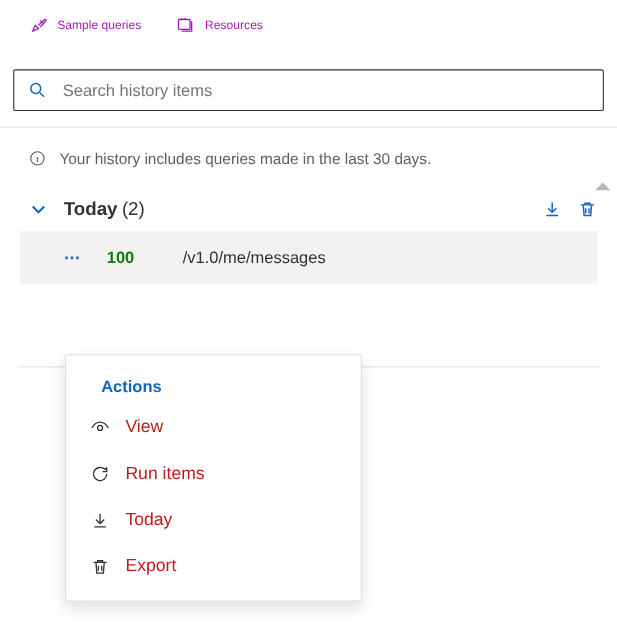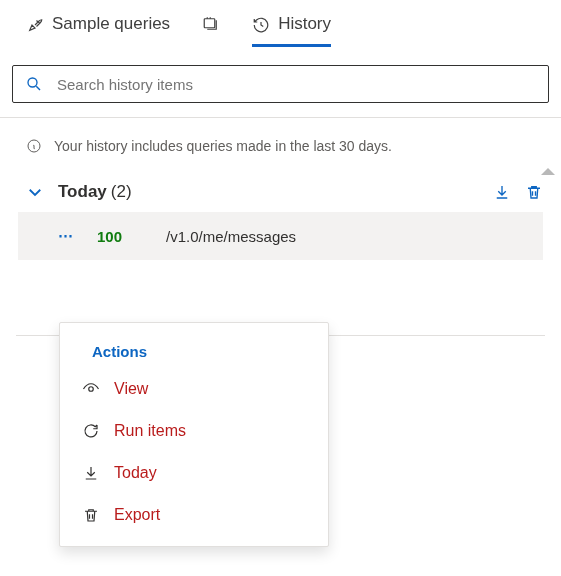--- a/index.html
+++ b/index.html
@@ -13,26 +13,26 @@
       overflow: hidden;
     }
     .tabs {
       display: flex;
       gap: 32px;
       padding: 14px 26px 0 26px;
       align-items: center;
     }
     .tab {
       display: flex;
-      align-items: flex-end;
+      align-items: center;
       gap: 8px;
       padding-bottom: 10px;
       cursor: pointer;
-      font-size: 17px;
-      color: #404040;
+      font-size: 11px;
+      color: #a21caf;
       border-bottom: 3px solid transparent;
     }
     .tab.active {
       border-bottom: 3px solid #1062c4;
     }
     .tab svg { width: 18px; height: 18px; flex-shrink:0; }
     .search-wrap {
       padding: 18px 12px 14px 12px;
     }
     .search-box {
@@ -148,26 +148,21 @@
     <svg viewBox="0 0 24 24" fill="none" stroke="currentColor" stroke-width="1.6">
         <path d="M5 19l3-7 4 4-7 3zM12 12l5-5c2-2 4-2 4-2s0 2-2 4l-5 5M14 6l4 4"></path>
       </svg>
     <span>Sample queries</span>
   </div>
   <div class="tab">
     <svg viewBox="0 0 24 24" fill="none" stroke="currentColor" stroke-width="1.6">
         <rect x="3" y="5" width="14" height="12" rx="1"></rect>
         <path d="M7 3v2M11 3v2M19 7v12H7"></path>
       </svg>
-  </div>
-  <div class="tab active">
-    <svg viewBox="0 0 24 24" fill="none" stroke="currentColor" stroke-width="1.6">
-        <path d="M3 12a9 9 0 1 0 3-6.7L3 8M3 4v4h4M12 8v4l3 2"></path>
-      </svg>
-    <span>History</span>
+    <span>Resources</span>
   </div>
 </div>
 
 <div class="search-wrap">
   <div class="search-box">
     <svg viewBox="0 0 24 24" fill="none" stroke="currentColor" stroke-width="1.8">
         <circle cx="10" cy="10" r="6"></circle>
         <path d="M20 20l-5-5"></path>
       </svg>
     <input placeholder="Search history items" style="">

